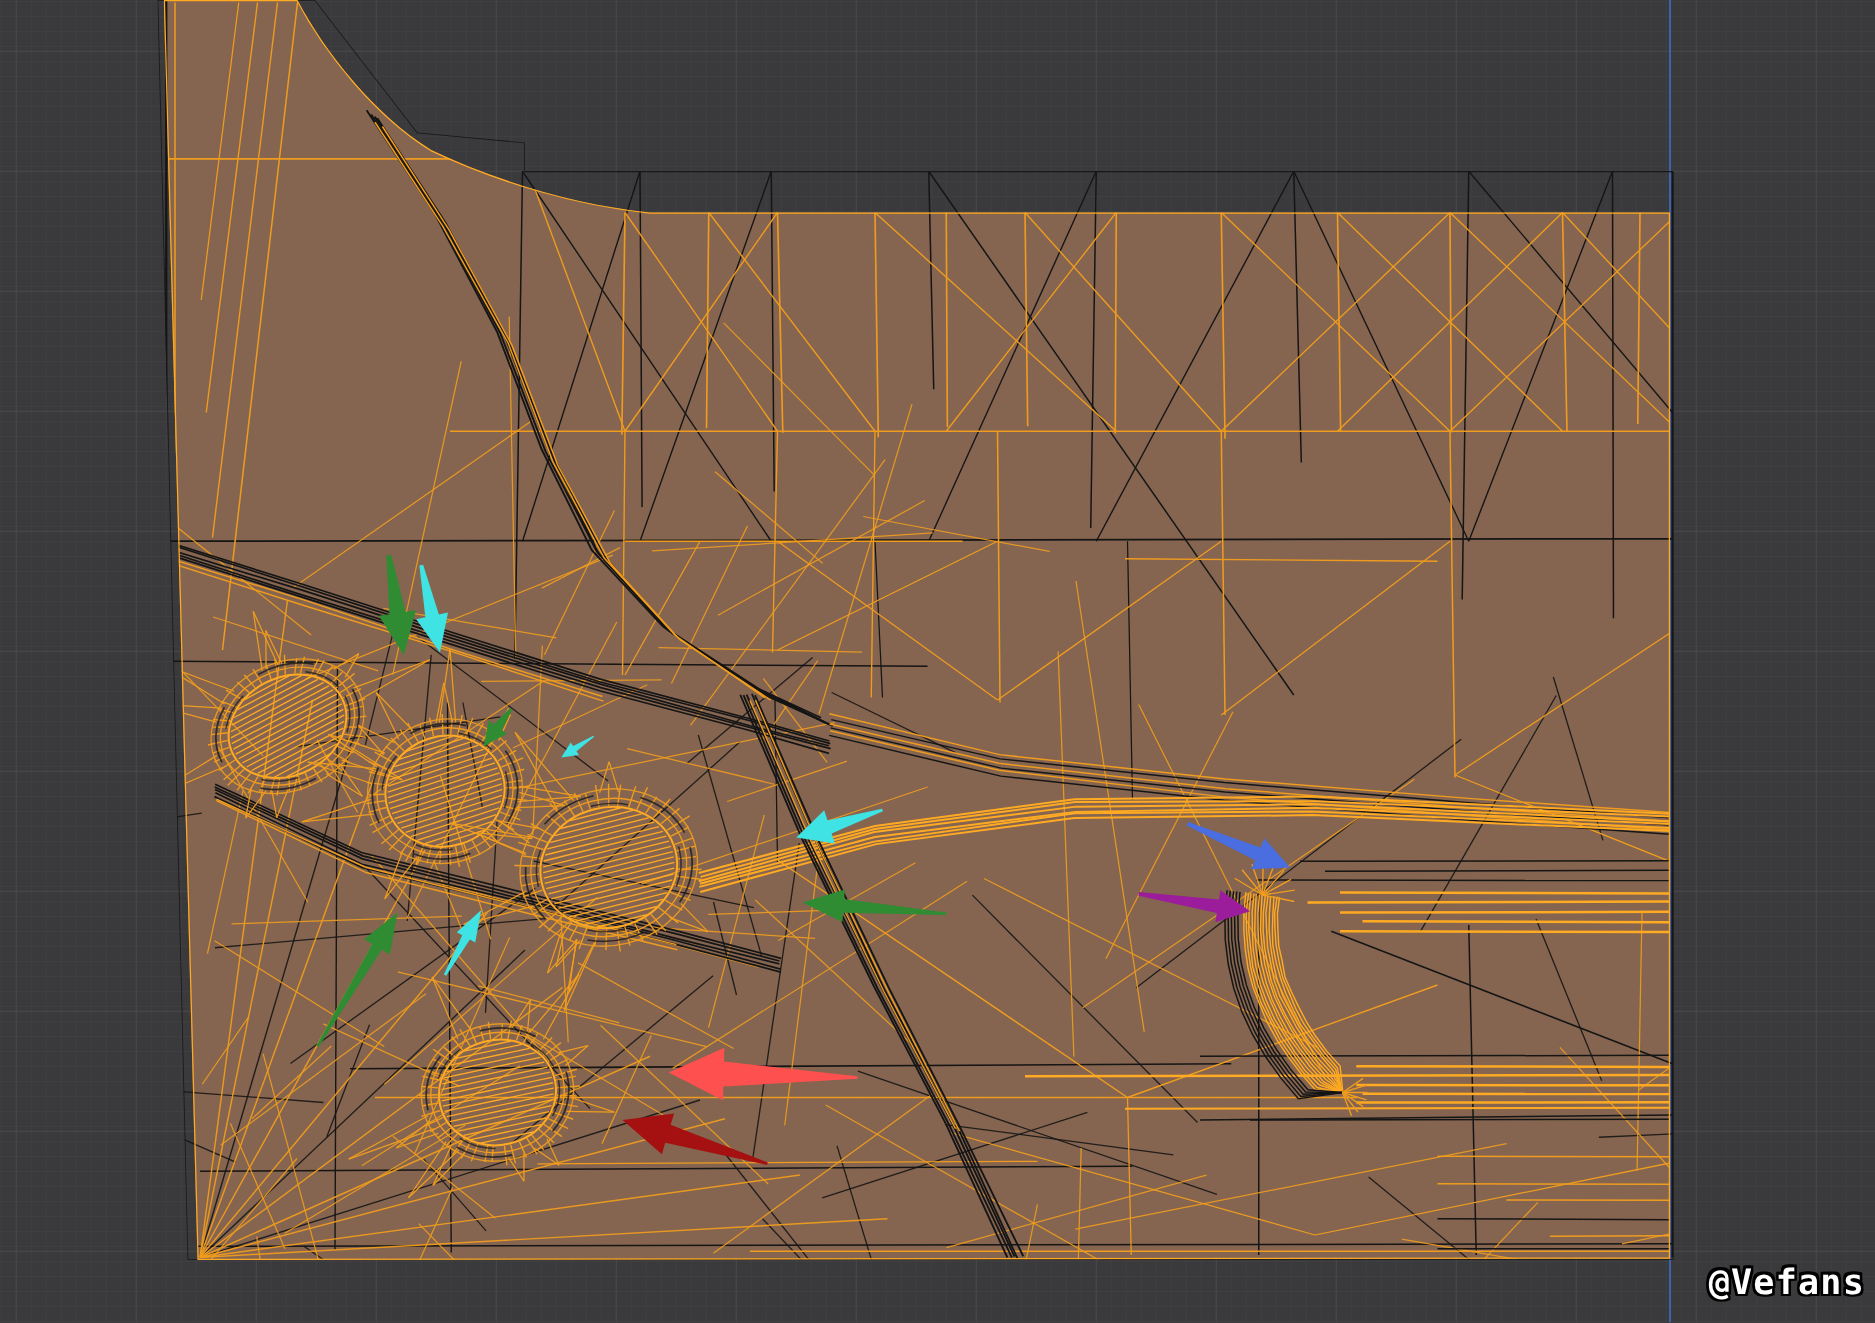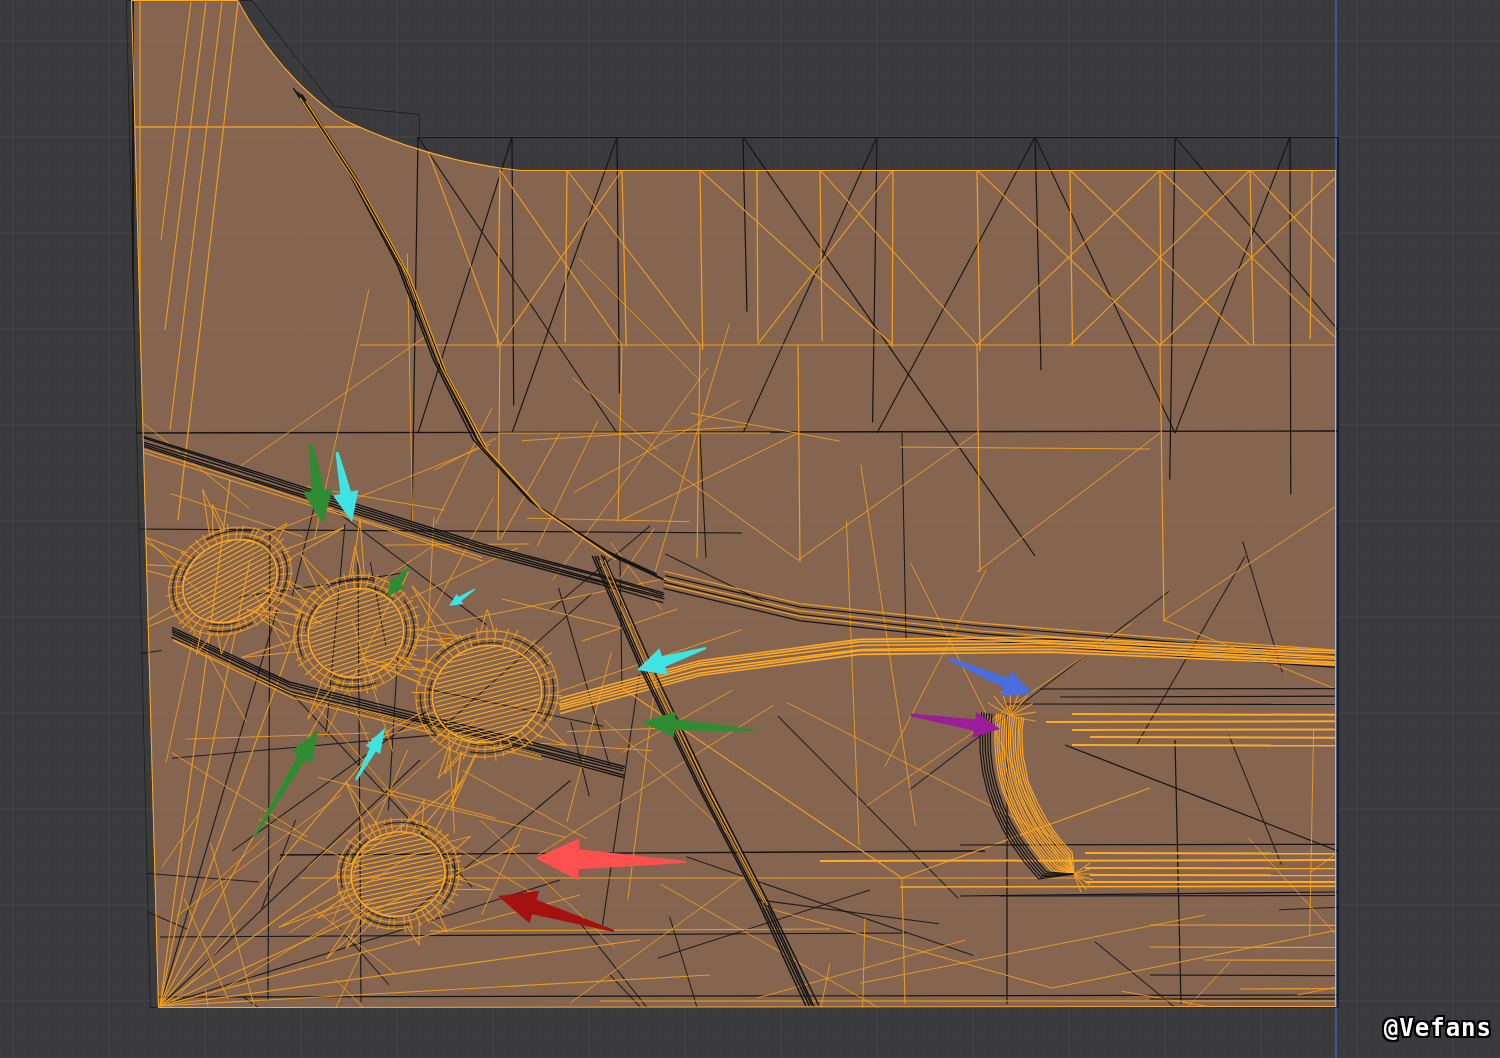--- a/index.html
+++ b/index.html
@@ -2,21 +2,21 @@
 <html><head>
 <meta charset="utf-8">
 <style>
   html,body{margin:0;padding:0;}
   body{width:1500px;height:1058px;overflow:hidden;background:#3a3a3c;font-family:"DejaVu Sans",sans-serif;}
   .viewport{position:relative;width:1500px;height:1058px;}
   svg{position:absolute;left:0;top:0;display:block;}
   .watermark{
     position:absolute;right:8px;bottom:16px;
     font-family:"DejaVu Sans Mono",monospace;
-    font-weight:bold;font-size:24px;letter-spacing:1px;color:#ffffff;
+    font-weight:bold;font-size:28px;letter-spacing:1px;color:#ffffff;
     text-shadow:-2px 0 #000,2px 0 #000,0 -2px #000,0 2px #000,
                 -2px -2px #000,2px -2px #000,-2px 2px #000,2px 2px #000;
   }
 </style>
 </head>
 <body>
 
 <div class="viewport">
   <svg id="scene" width="1500" height="1058" viewBox="0 0 1500 1058">
       <g>

